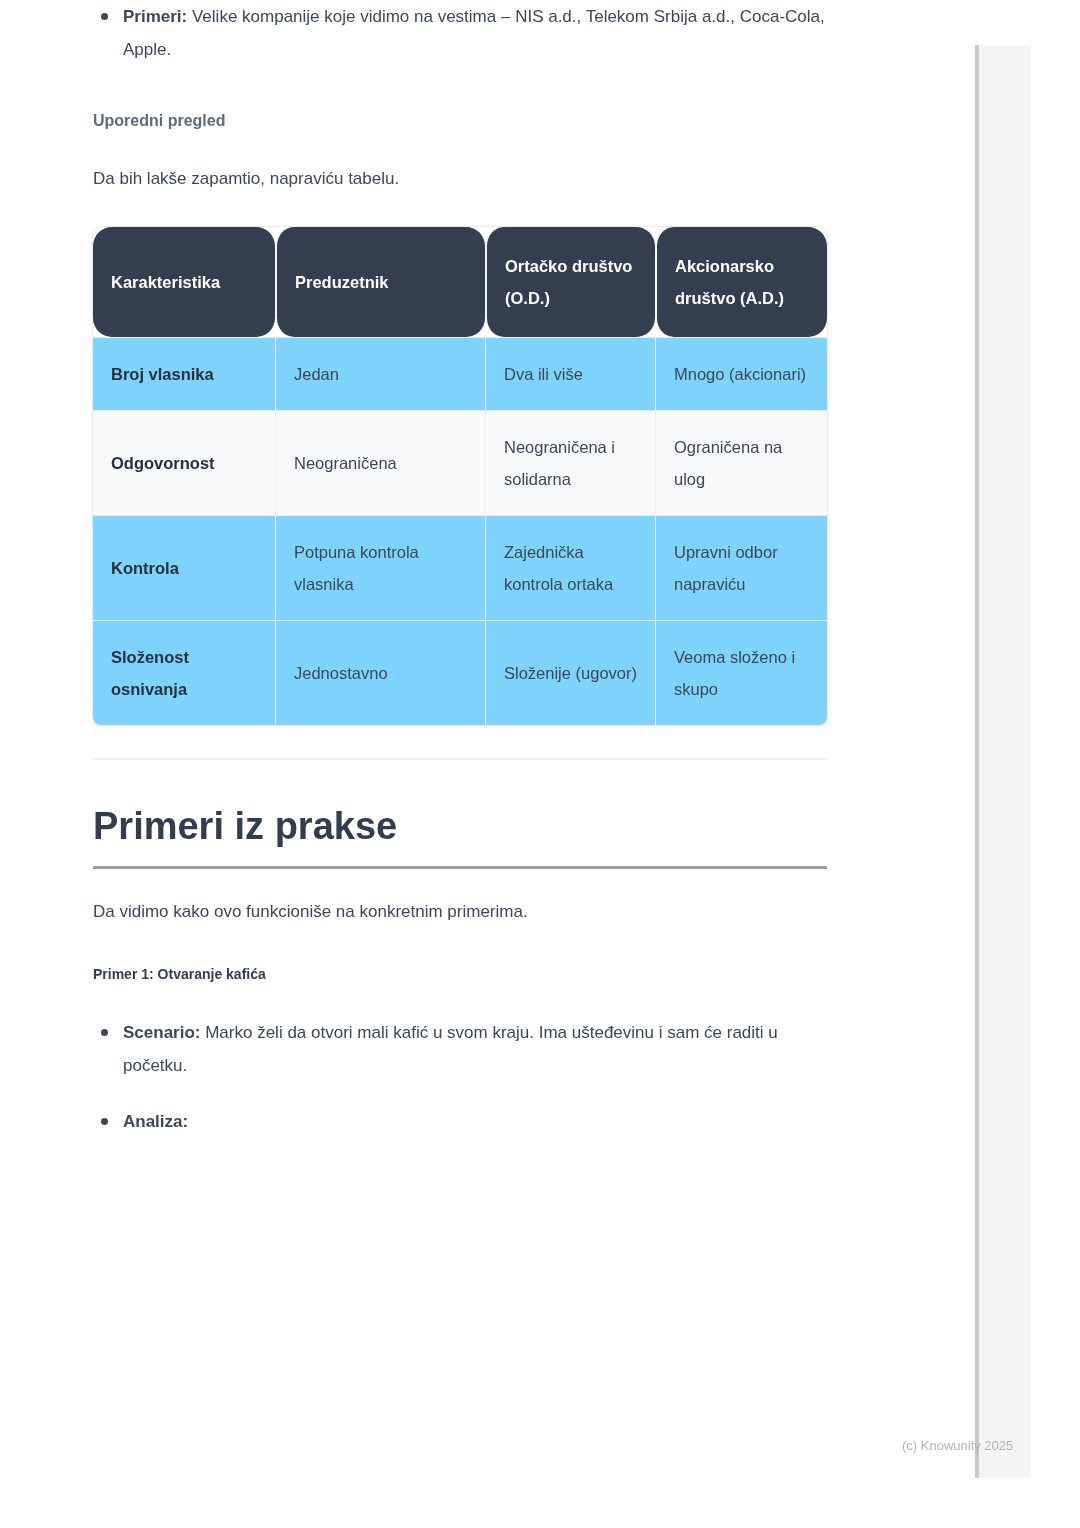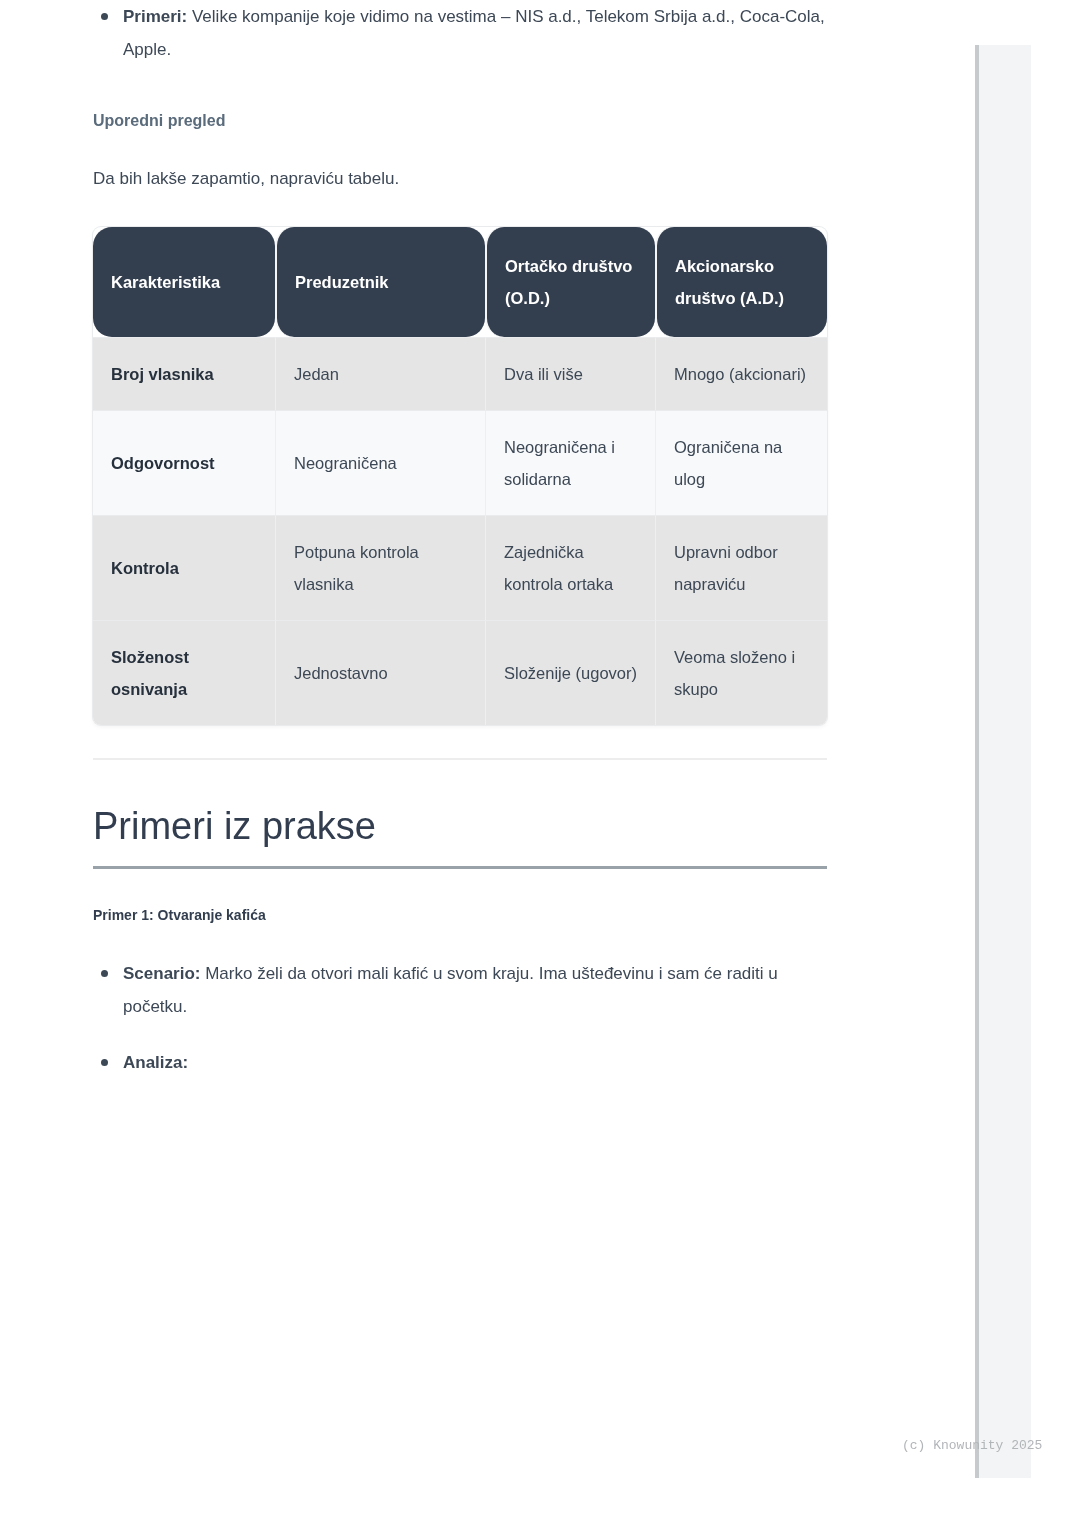--- a/index.html
+++ b/index.html
@@ -44,50 +44,50 @@
   th {
     background: var(--table-header-bg, #333e4f);
     color: var(--table-header-text, #ffffff);
     font-size: 16.5px; font-weight: 700; text-align: left;
     vertical-align: middle; padding: 23px 18px; line-height: 32px; border-radius: 19px;
   }
   th + th { border-left: 2px solid #f4f6f7; }
   td {
     font-size: 16.5px; line-height: 32px; padding: 20px 18px;
     vertical-align: middle; color: var(--body-text, #3d4856);
-    background: #e5e5e5; border-top: 1px solid #e9ebed;
+    background: #7dd3fc; border-top: 1px solid #e9ebed;
   }
   td + td { border-left: 1px solid #edeff1; }
   tr.alt td { background: var(--row-alt-bg, #f8f9fa); }
   td.rowlabel { font-weight: 700; color: var(--row-label-text, #27313d); }
 
   hr.section-divider { border: none; border-top: 2px solid #ededee; margin: 33px 0 0 0; }
 
   h1.page-h1 {
-    font-size: 38px; line-height: 48px; font-weight: 400;
+    font-size: 38px; line-height: 48px; font-weight: 700;
     color: var(--heading-h1, #323e4f);
     margin: 42px 0 0 0; padding-bottom: 16px;
     border-bottom: 3px solid #9aa2a9;
   }
   h4.example-h4 { font-size: 14px; font-weight: 700; color: var(--heading-h1, #2b3541); margin: 34px 0 0 0; line-height: 24px; }
 
   ul.main-list { margin-top: 30px; }
   ul.main-list > li { margin-bottom: 16px; margin-top: 23px; }
   ul.main-list > li:last-child { margin-bottom: 0; }
 
   
   .side-strip {
     position: absolute; left: 975px; top: 45px;
     width: 56px; height: 1433px;
     background: #f2f4f5;
     border-left: 4px solid #c6cacd;
   }
   .watermark {
     position: absolute; left: 902px; top: 1438px;
-    font-size: 13px; color: #b2b5b8; z-index: 2; white-space: nowrap; font-family: Liberation Mono, monospace;
+    font-size: 13px; color: #b2b5b8; z-index: 2; white-space: nowrap;
   }
 </style>
 </head>
 <body>
 
 <div class="page">
 
   <ul class="blist top-list">
     <li>
       <span class="dot"></span>
@@ -141,20 +141,21 @@
           <td>Veoma složeno i skupo</td>
         </tr>
       </tbody>
     </table>
   </div>
 
   <hr class="section-divider">
 
   <h1 class="page-h1">Primeri iz prakse</h1>
 
+  <p class="lead">Da vidimo kako ovo funkcioniše na konkretnim primerima.</p>
 
   <h4 class="example-h4">Primer 1: Otvaranje kafića</h4>
 
   <ul class="blist main-list">
     <li>
       <span class="dot"></span>
       <span class="li-text"><strong>Scenario:</strong><span> Marko želi da otvori mali kafić u svom kraju. Ima ušteđevinu i sam će raditi u početku.</span></span>
     </li>
     <li>
       <span class="dot"></span>

